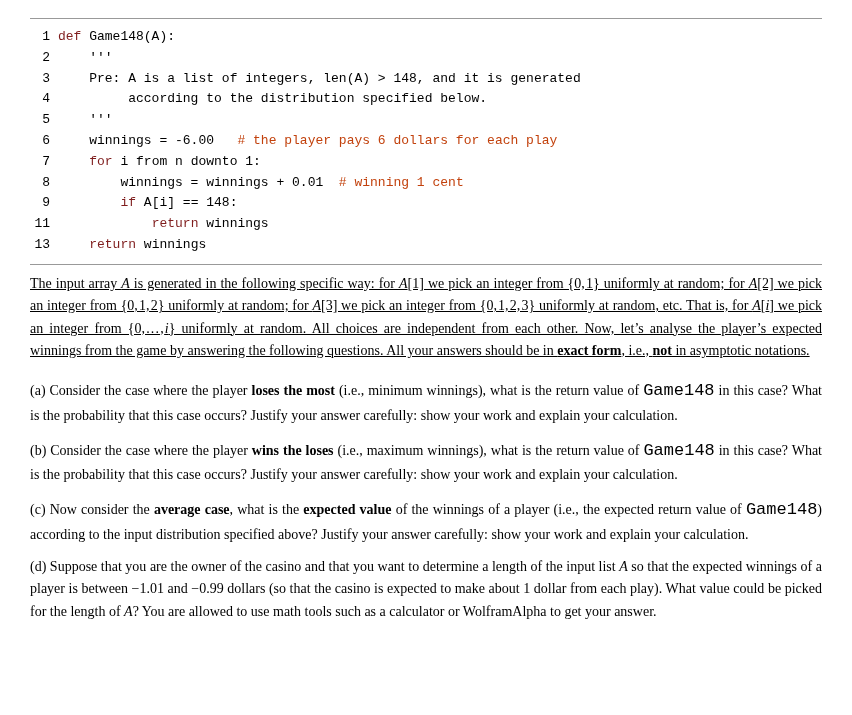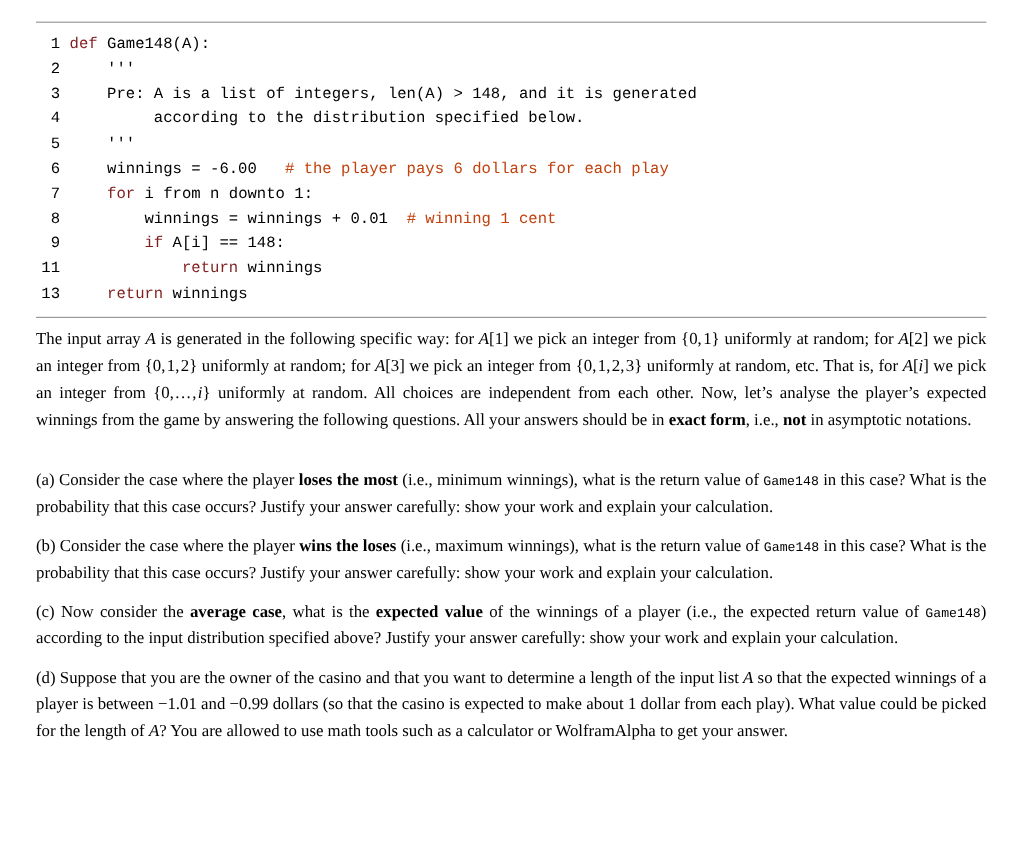--- a/index.html
+++ b/index.html
@@ -39,35 +39,36 @@
       user-select: none;
     }
     .line-content {
       flex: 1;
       white-space: pre;
     }
     .kw { color: #7f1d1d; }
     .cm { color: #c2410c; }
     .problem-text {
       line-height: 1.6;
-      margin-bottom: 28px;
+      margin-bottom: 15px;
       text-align: justify;
+      text-decoration: underline;
     }
     .sub-question {
       margin: 10px 0;
       line-height: 1.6;
       text-align: justify;
     }
     .sub-question .label {
       font-style: normal;
     }
     b { font-weight: bold; }
     code {
       font-family: 'Courier New', Courier, monospace;
-      font-size: 11px;
+      font-size: 17px;
     }
   </style>
 </head>
 <body>
 
 <div>
 
 
   <div class="code-block">
     <div class="code-line">

